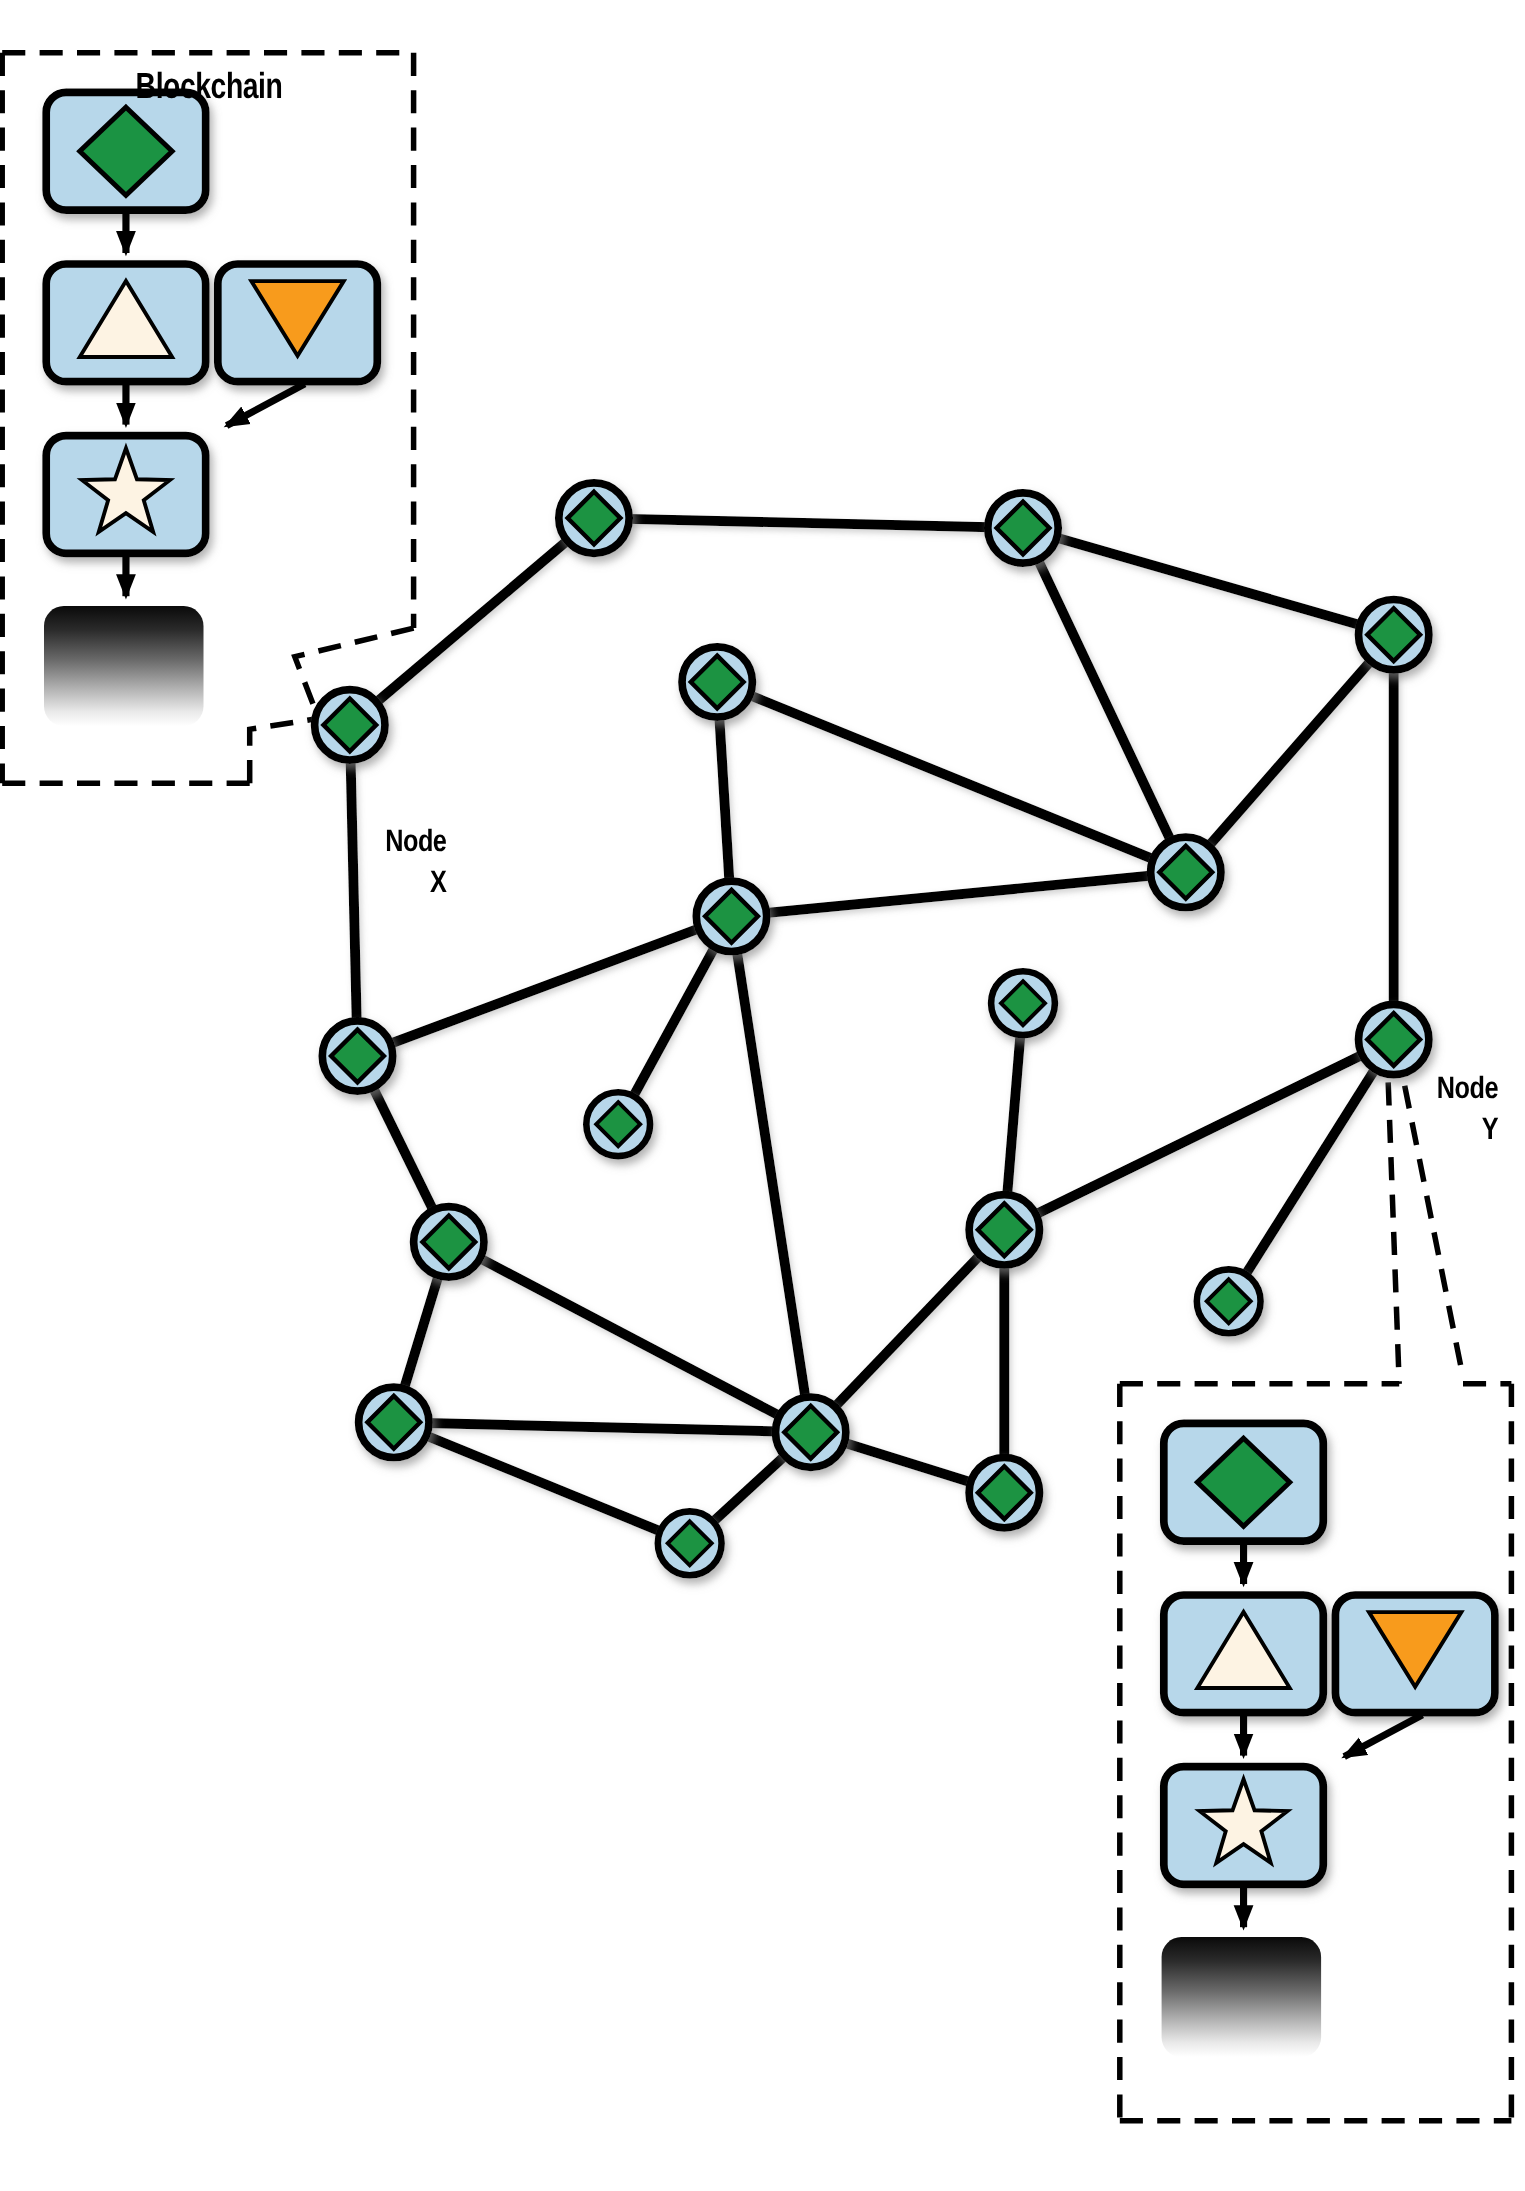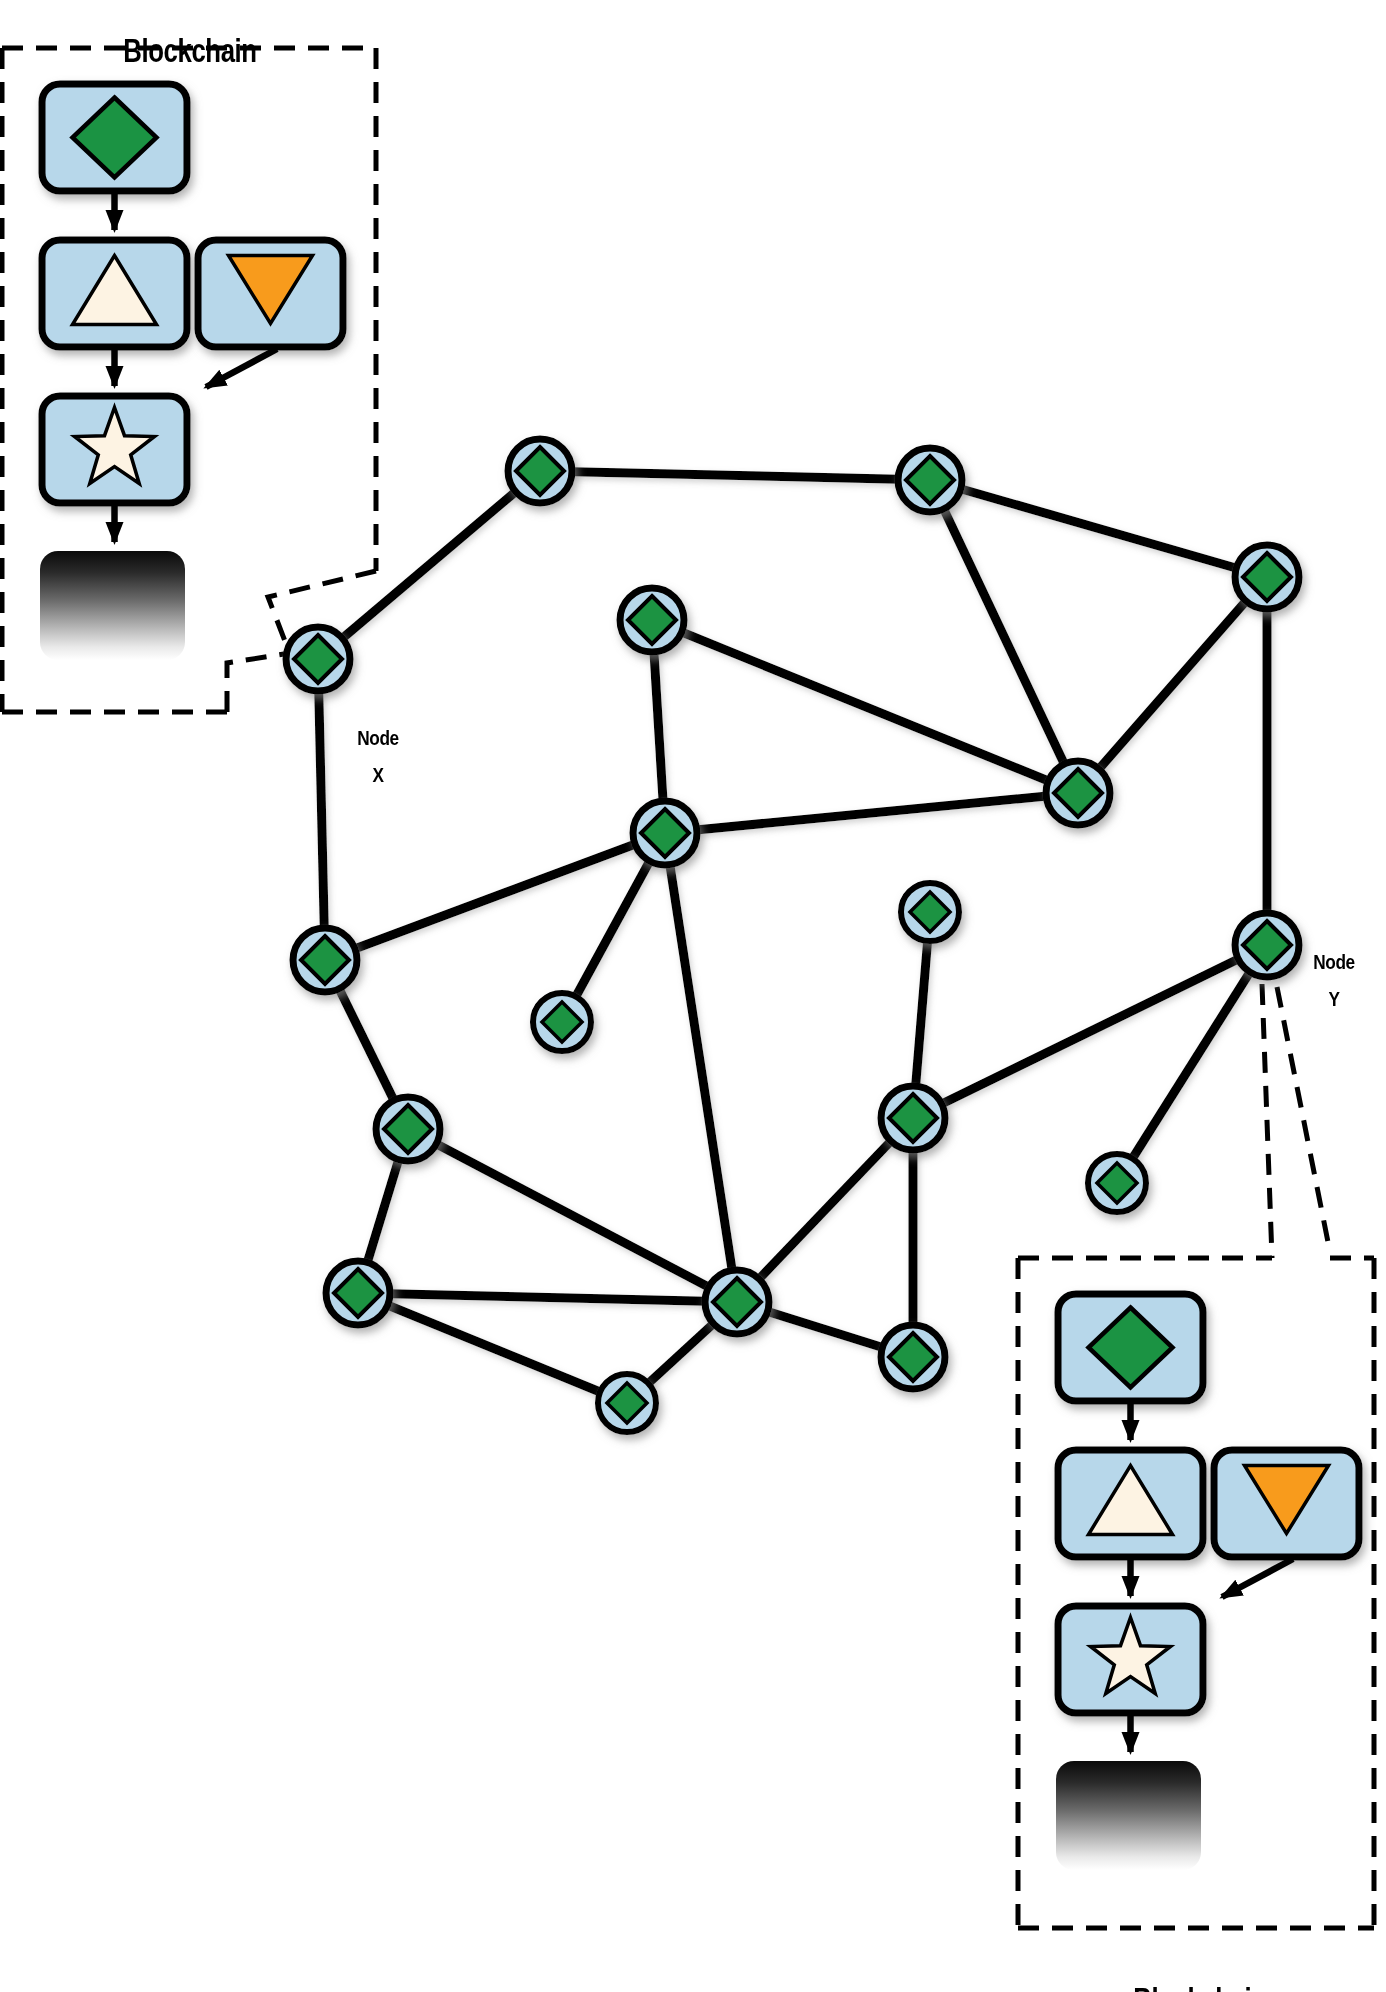--- a/index.html
+++ b/index.html
@@ -1,22 +1,22 @@
 <!DOCTYPE html>
 <html><head>
 <meta charset="utf-8">
 <style>
   html,body{margin:0;padding:0;background:#fff;}
   .stage{position:relative;width:1386px;height:1992px;background:#ffffff;overflow:hidden;
          font-family:"Liberation Sans",sans-serif;color:#000;}
   .stage svg{position:absolute;left:0;top:0;}
-  .lbl{position:absolute;transform:translateX(-50%);text-align:center;white-space:pre-line;}
+  .lbl{position:absolute;transform:translateX(-50%);text-align:right;white-space:pre-line;margin-top:27px;}
   .lbl>span{display:inline-block;transform:scaleX(0.78);transform-origin:50% 50%;}
   .inset-lbl{font-size:33px;line-height:34px;font-weight:600;letter-spacing:-0.5px;}
-  .node-lbl{font-size:21px;line-height:37px;font-weight:600;letter-spacing:-0.5px;}
+  .node-lbl{font-size:28px;line-height:37px;font-weight:600;letter-spacing:-0.5px;}
   .node-lbl>span{transform:scaleX(0.82);}
 </style>
 </head>
 <body>
 
 <div class="stage">
   <svg id="net" width="1386" height="1992" viewBox="0 0 1386 1992">
       <defs>
         <marker id="ah" viewBox="0 0 24 20" refX="20" refY="10" markerWidth="24" markerHeight="20" markerUnits="userSpaceOnUse" orient="auto">
           <path d="M0,1 L23,10 L0,19 Z" fill="#000000"></path>

